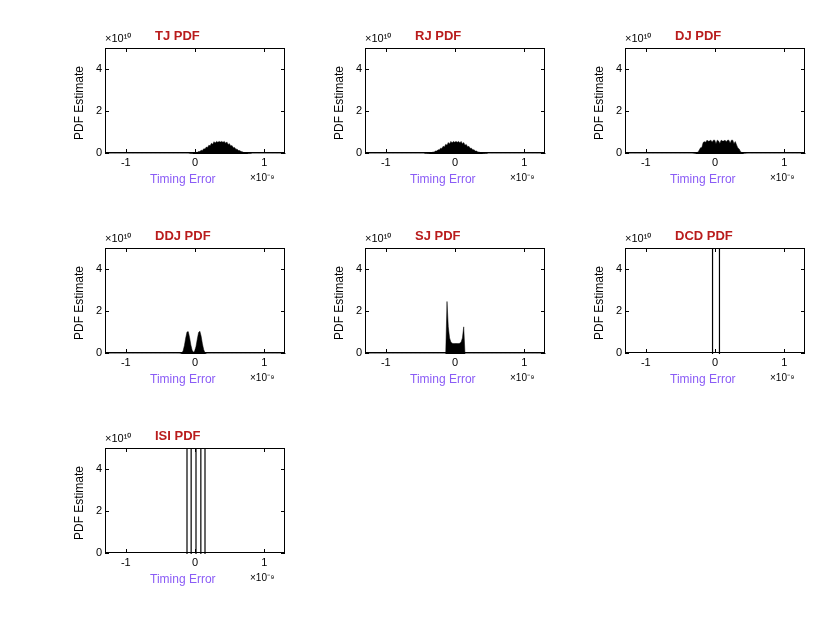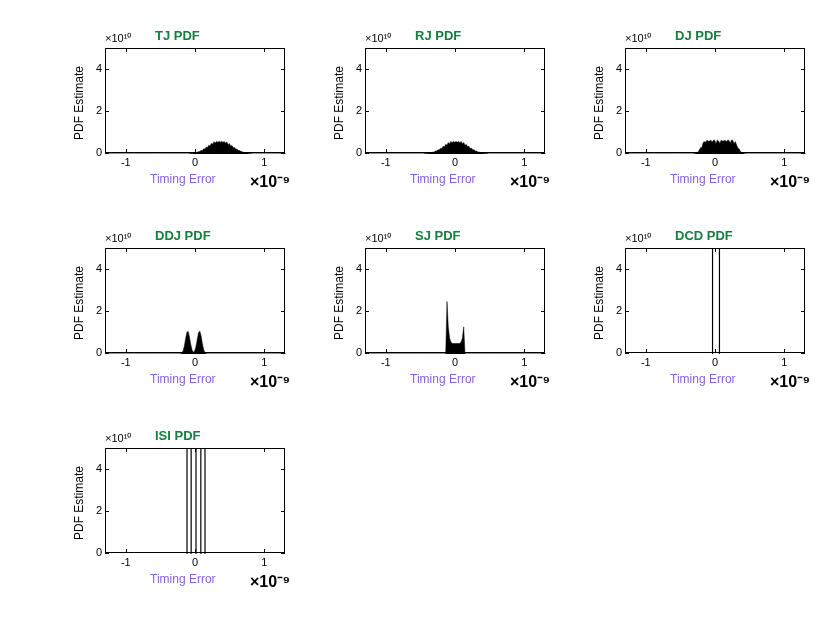--- a/index.html
+++ b/index.html
@@ -36,36 +36,35 @@
     height: 105px;
     border: 1px solid #000;
     background: #fff;
   }
   .title {
     position: absolute;
     left: 95px;
     top: 8px;
     font-size: 13px;
     font-weight: bold;
-    color: #15803d;
+    color: #b91c1c;
   }
   .ymult {
     position: absolute;
     left: 45px;
     top: 10px;
     font-size: 11px;
     color: #000;
   }
   .xmult {
     position: absolute;
     left: 190px;
     top: 150px;
-    font-size: 16px;
-    color: #000;
-    font-weight: bold;
+    font-size: 10px;
+    color: #000;
   }
   .ylabel {
     position: absolute;
     left: 12px;
     top: 120px;
     font-size: 12px;
     color: #000;
     transform: rotate(-90deg);
     transform-origin: left top;
     white-space: nowrap;

